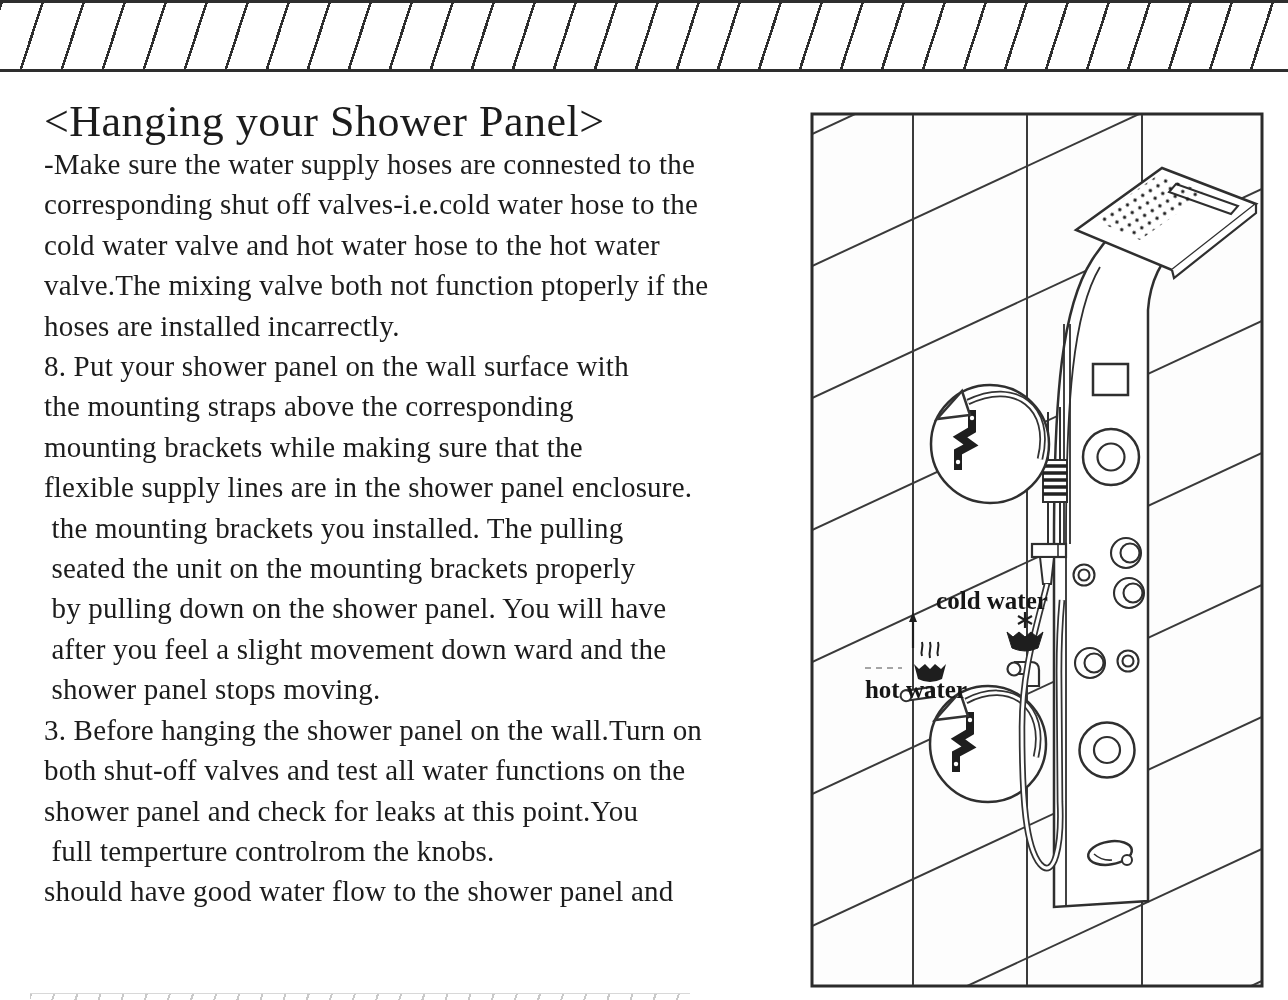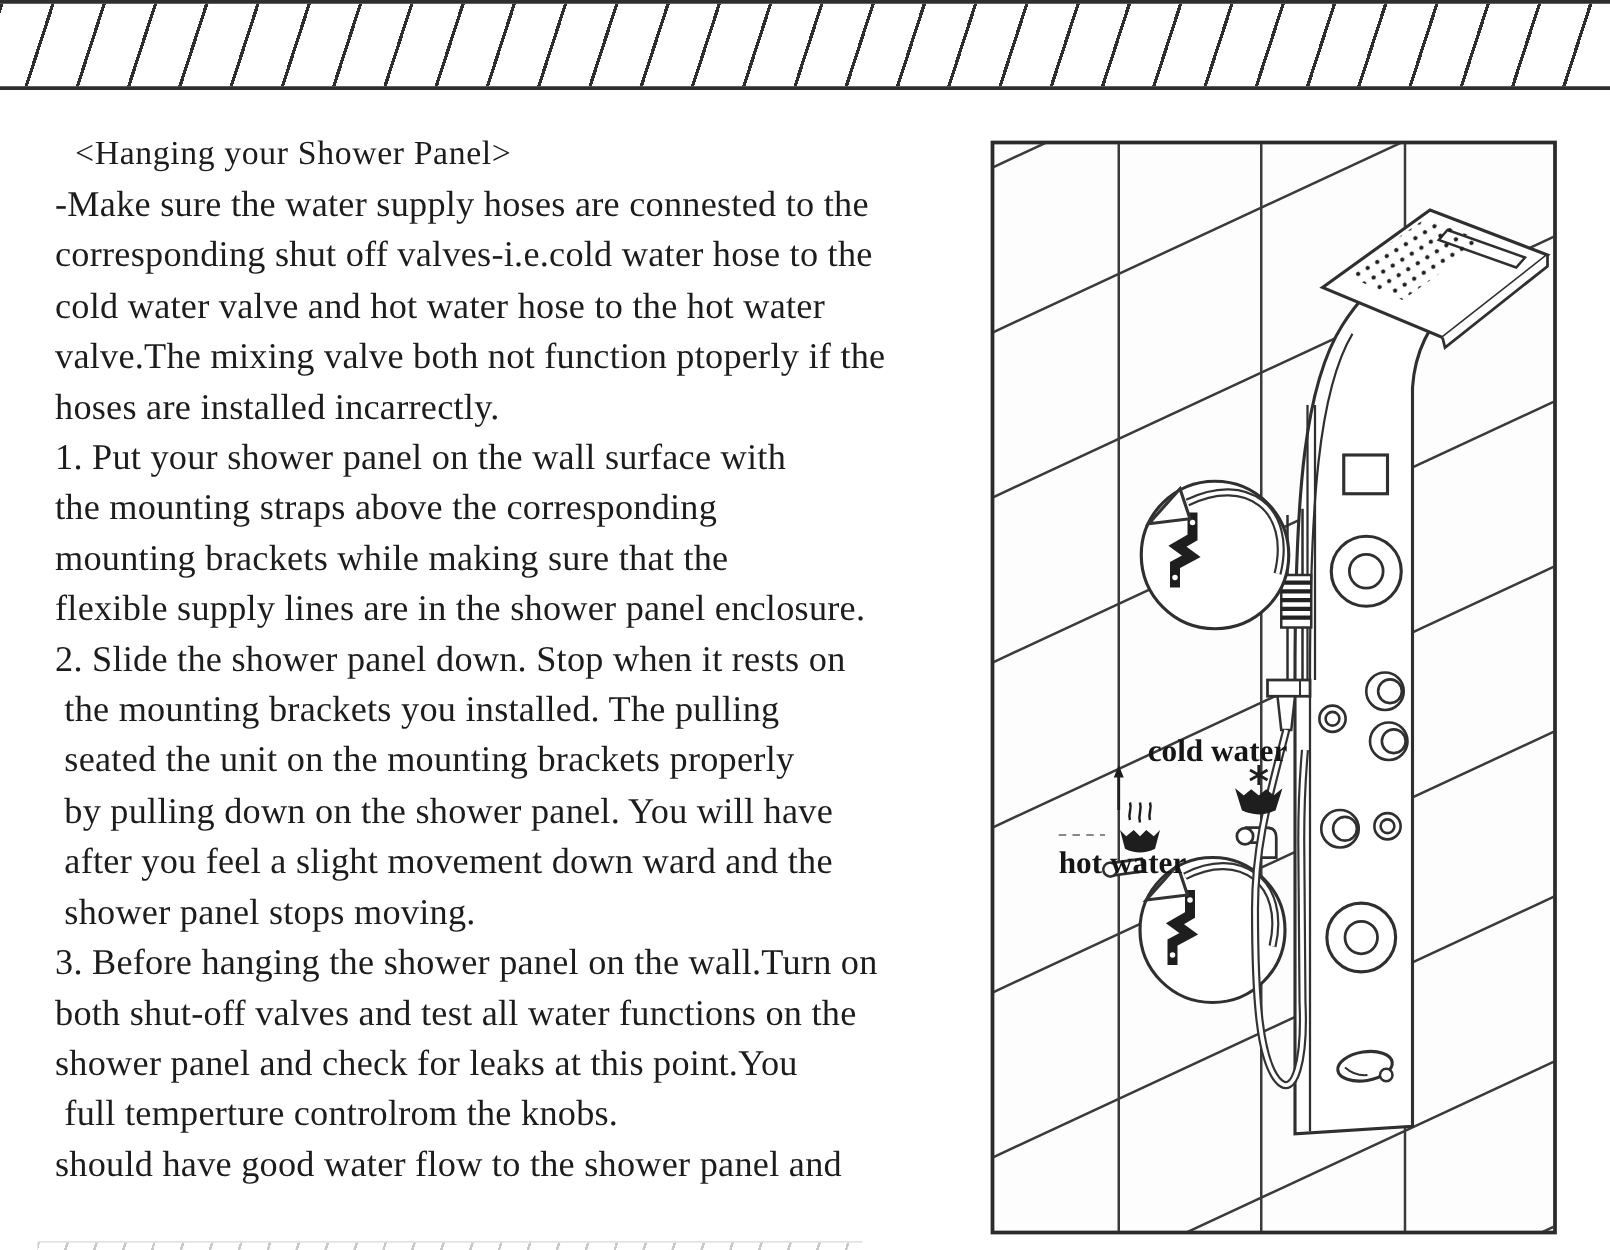--- a/index.html
+++ b/index.html
@@ -17,47 +17,46 @@
   
   .hatch-bottom{
     position:absolute;left:30px;bottom:0;width:660px;height:6px;opacity:.45;
     background:repeating-linear-gradient(108deg,#8a8a8a 0 2px,rgba(0,0,0,0) 2px 22px);
     border-top:1px solid #aaa;
   }
   .instructions{
     position:absolute;left:44px;top:100px;width:740px;color:#1c1c1c;
   }
   .instructions .title{
-    font-size:27px;line-height:44px;white-space:pre;letter-spacing:.5px;margin-left:16px;
+    font-size:44px;line-height:44px;white-space:pre;letter-spacing:.5px;
   }
   .instructions .line{
     font-size:29px;line-height:40.4px;white-space:pre;letter-spacing:.2px;
   }
   .diagram{
-    position:absolute;left:792px;top:112px;width:404px;height:878px;
+    position:absolute;left:810px;top:112px;width:404px;height:878px;
   }
   svg text{font-family:"Liberation Serif", serif;}
 </style>
 </head>
 <body>
 
 <div class="hatch-banner"></div>
 
 <div class="instructions">
   <div class="title">&lt;Hanging your Shower Panel&gt;</div>
   <div class="line">-Make sure the water supply hoses are connested to the</div>
   <div class="line">corresponding shut off valves-i.e.cold water hose to the</div>
   <div class="line">cold water valve and hot water hose to the hot water</div>
   <div class="line">valve.The mixing valve both not function ptoperly if the</div>
   <div class="line">hoses are installed incarrectly.</div>
-  <div class="line">1. Put your shower panel on the wall surface with</div>
+  <div class="line">8. Put your shower panel on the wall surface with</div>
   <div class="line">the mounting straps above the corresponding</div>
   <div class="line">mounting brackets while making sure that the</div>
   <div class="line">flexible supply lines are in the shower panel enclosure.</div>
-  <div class="line">2. Slide the shower panel down. Stop when it rests on</div>
   <div class="line"> the mounting brackets you installed. The pulling</div>
   <div class="line"> seated the unit on the mounting brackets properly</div>
   <div class="line"> by pulling down on the shower panel. You will have</div>
   <div class="line"> after you feel a slight movement down ward and the</div>
   <div class="line"> shower panel stops moving.</div>
   <div class="line">3. Before hanging the shower panel on the wall.Turn on</div>
   <div class="line">both shut-off valves and test all water functions on the</div>
   <div class="line">shower panel and check for leaks at this point.You</div>
   <div class="line"> full temperture controlrom the knobs.</div>
   <div class="line">should have good water flow to the shower panel and</div>

